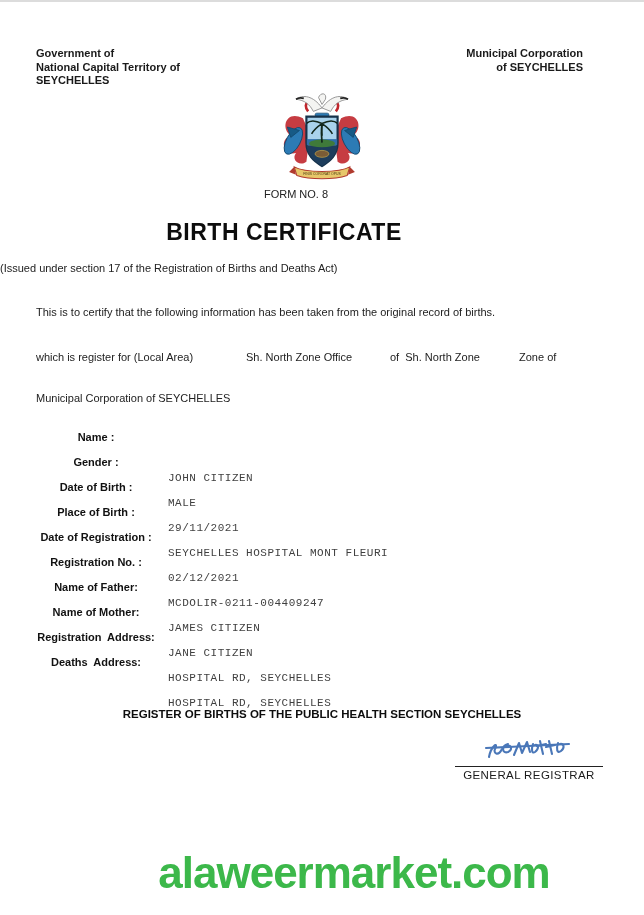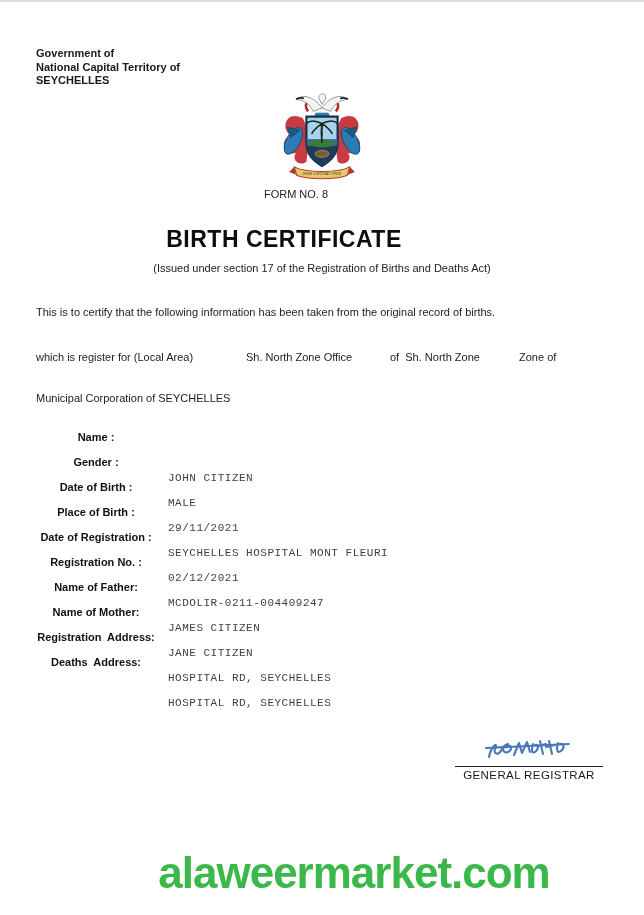--- a/index.html
+++ b/index.html
@@ -5,22 +5,22 @@
   html,body{margin:0;padding:0;background:#ffffff;}
   .page{
     position:relative;width:644px;height:915px;background:#ffffff;overflow:hidden;
     font-family:"Liberation Sans",sans-serif;color:#222;
   }
   .top-edge{position:absolute;top:0;left:0;width:644px;height:2px;background:#dcdcdc;}
   .hdr-left{position:absolute;left:36px;top:47px;font-size:11px;font-weight:bold;line-height:13.5px;color:#1a1a1a;}
   .hdr-right{position:absolute;right:61px;top:47px;font-size:11px;font-weight:bold;line-height:13.5px;color:#1a1a1a;text-align:right;}
   .emblem{position:absolute;left:50%;top:92px;transform:translateX(-50%);}
   .form-no{position:absolute;left:0;top:188px;width:592px;text-align:center;font-size:11px;color:#222;}
-  .title{position:absolute;left:0;top:226px;width:568px;text-align:center;font-size:23px;font-weight:bold;letter-spacing:0.5px;color:#0d0d0d;}
-  .subtitle{position:absolute;left:0;top:262px;width:644px;text-align:center;font-size:11px;color:#222;}
+  .title{position:absolute;left:0;top:219px;width:568px;text-align:center;font-size:23px;font-weight:bold;letter-spacing:0.5px;color:#0d0d0d;}
+  .subtitle{position:absolute;left:0;top:262px;width:644px;text-align:left;font-size:11px;color:#222;}
   .certify{position:absolute;left:36px;top:306px;font-size:11px;color:#222;}
   .register-line{position:absolute;left:0;top:351px;width:644px;font-size:11px;color:#222;}
   .register-line span{position:absolute;white-space:pre;}
   .reg-prefix{left:36px;}
   .reg-office{left:246px;}
   .reg-ofzone{left:390px;}
   .reg-zoneof{left:519px;}
   .corp-line{position:absolute;left:36px;top:392px;font-size:11px;color:#222;}
   .fields{position:absolute;left:24px;top:431px;width:560px;text-align:center;}
   .field-row{display:flex;height:25px;align-items:flex-start;}
@@ -38,20 +38,24 @@
 
 <div class="page">
   <div class="top-edge"></div>
 
   <div class="hdr-left">
     <div>Government of</div>
     <div>National Capital Territory of</div>
     <div>SEYCHELLES</div>
   </div>
 
+  <div class="hdr-right">
+    <div>Municipal Corporation</div>
+    <div>of SEYCHELLES</div>
+  </div>
 
   <div class="emblem">
     <svg width="104" height="96" viewBox="0 0 120 110">
 
       <path d="M38,30 C18,20 12,42 24,50 C10,54 16,74 30,70 C24,78 34,86 42,80 L46,48 Z" fill="#c0272d" opacity="0.9"></path>
       <path d="M82,30 C102,20 108,42 96,50 C110,54 104,74 90,70 C96,78 86,86 78,80 L74,48 Z" fill="#c0272d" opacity="0.9"></path>
       <path d="M44,22 C36,12 48,6 54,14 M76,22 C84,12 72,6 66,14" stroke="#c0272d" stroke-width="3" fill="none"></path>
 
       <g fill="#2c7bb5" stroke="#14496e" stroke-width="1">
         <ellipse cx="27" cy="56" rx="17" ry="8" transform="rotate(-62 27 56)"></ellipse>
@@ -139,20 +143,21 @@
     <div class="field-row">
       <span class="field-label">Registration  Address:</span>
       <span class="field-value">HOSPITAL RD, SEYCHELLES</span>
     </div>
     <div class="field-row">
       <span class="field-label">Deaths  Address:</span>
       <span class="field-value">HOSPITAL RD, SEYCHELLES</span>
     </div>
   </div>
 
+  <div class="footer-heading">REGISTER OF BIRTHS OF THE PUBLIC HEALTH SECTION SEYCHELLES</div>
 
   <div class="sig-block">
     <svg class="sig-svg" width="96" height="30" viewBox="0 0 96 30">
       <g stroke="#4a77b8" stroke-width="2.1" fill="none" stroke-linecap="round" stroke-linejoin="round">
         <path d="M8 22 C10 11 18 6 14 14 C12 18 17 22 21 14"></path>
         <path d="M27 9 C20 11 21 19 27 17 C32 15 30 9 26 11"></path>
         <path d="M33 20 L38 8 L41 18 L46 7 L49 17"></path>
         <path d="M52 9 C50 15 51 19 54 17 C58 14 58 9 54 10"></path>
         <path d="M59 6 L62 19 M56 11 L65 9"></path>
         <path d="M68 6 L71 19 M65 12 L74 10"></path>

